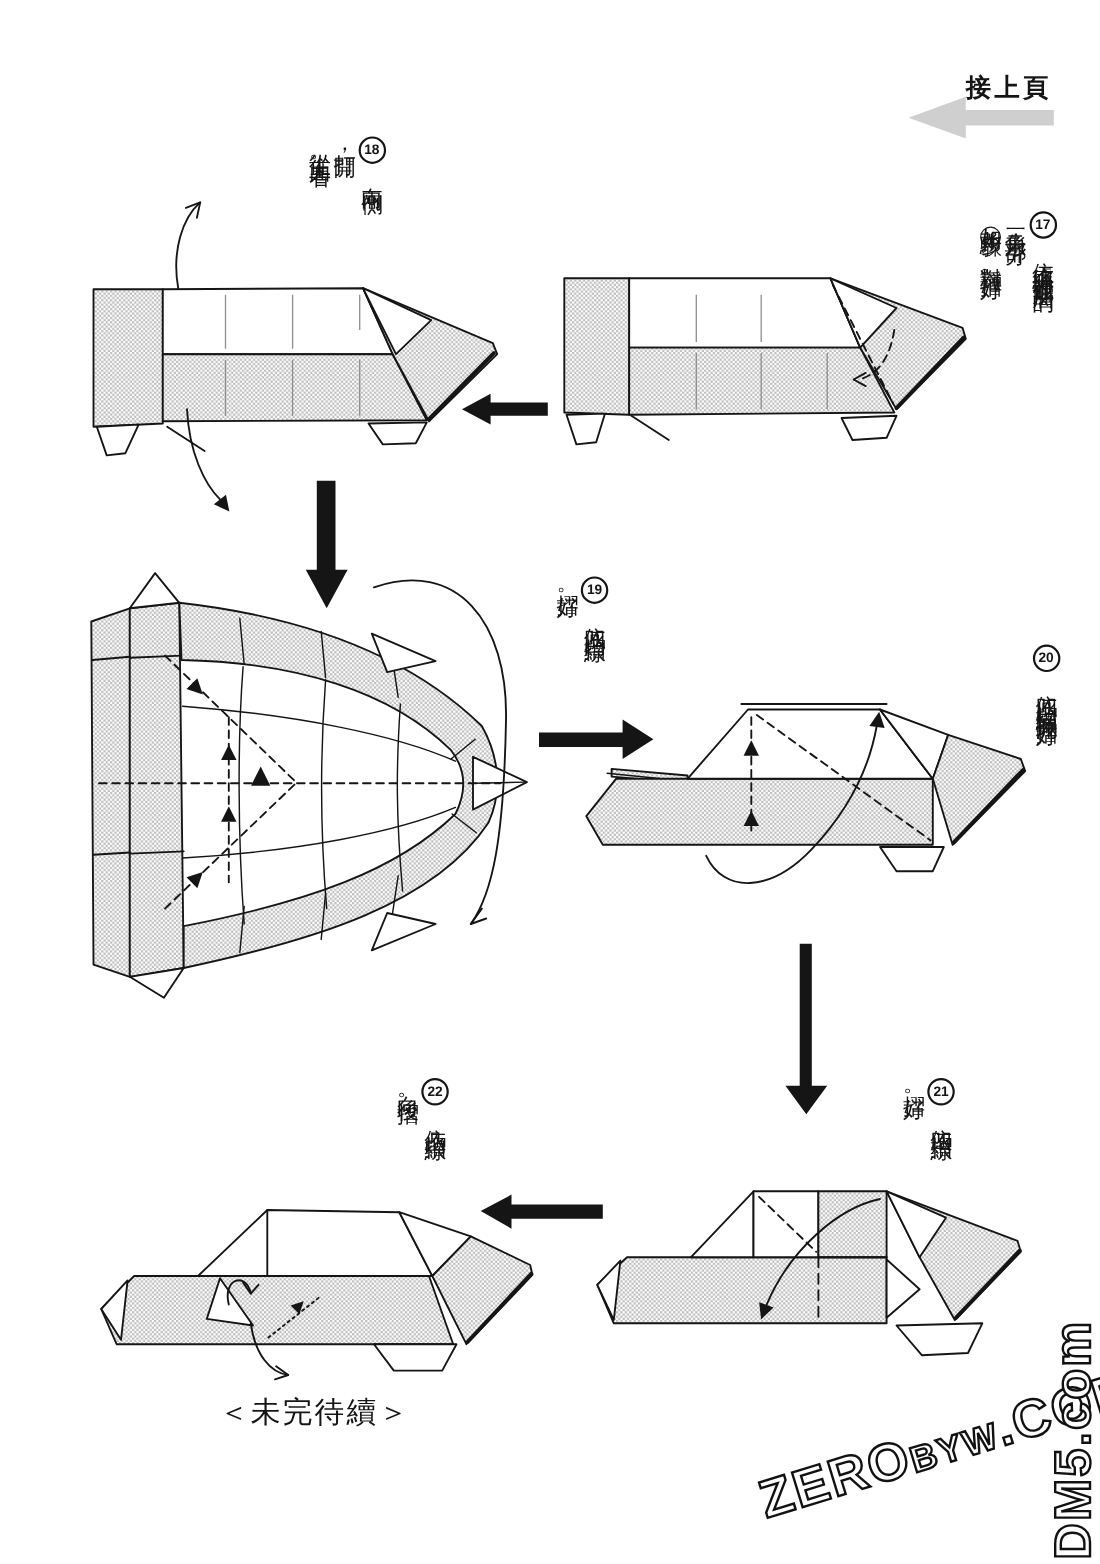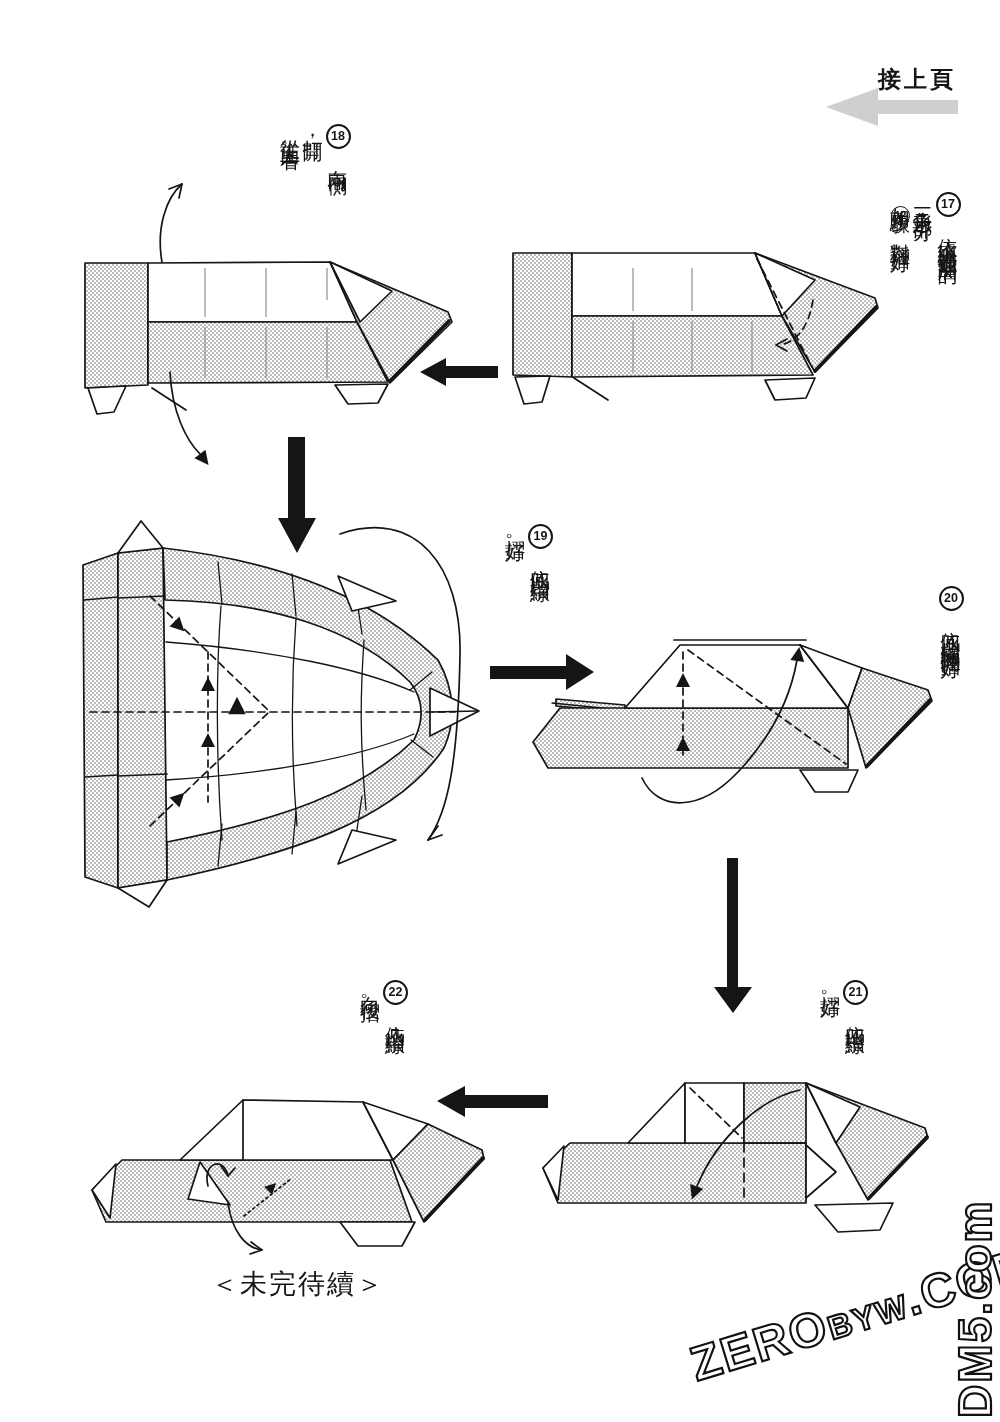--- a/index.html
+++ b/index.html
@@ -29,21 +29,21 @@
   .vcol{margin:0 2.5px;}
   .cnum{
     writing-mode:horizontal-tb;display:inline-block;width:21px;height:21px;
     border:2px solid var(--ink,#151515);border-radius:50%;
     font-size:12.5px;font-weight:700;line-height:20px;text-align:center;
     letter-spacing:0;margin:0 0 5px 0;
   }
   .cnum.sm{width:17px;height:17px;border-width:1.5px;font-size:10.5px;line-height:16px;margin:3px 0 3px 0;}
   .hcap{position:absolute;font-weight:600;}
   .cont{left:878px;top:64px;font-size:23px;letter-spacing:3px;}
-  .tbc{left:211px;top:1266px;font-size:27px;font-weight:500;letter-spacing:2px;}
+  .tbc{left:199px;top:1266px;font-size:27px;font-weight:500;letter-spacing:2px;}
   
   .wm{position:absolute;font-weight:800;color:#fff;
       -webkit-text-stroke:2.2px #111;letter-spacing:2px;white-space:nowrap;}
   .wm-zero{left:692px;top:1338px;transform:rotate(-17deg);transform-origin:0 50%;}
   .wm-zero .big{font-size:48px;}
   .wm-zero .small{font-size:33px;}
   .wm-dm5{left:948px;top:1418px;transform:rotate(-90deg);transform-origin:0 0;font-size:46px;}
 </style>
 </head>
 <body>

